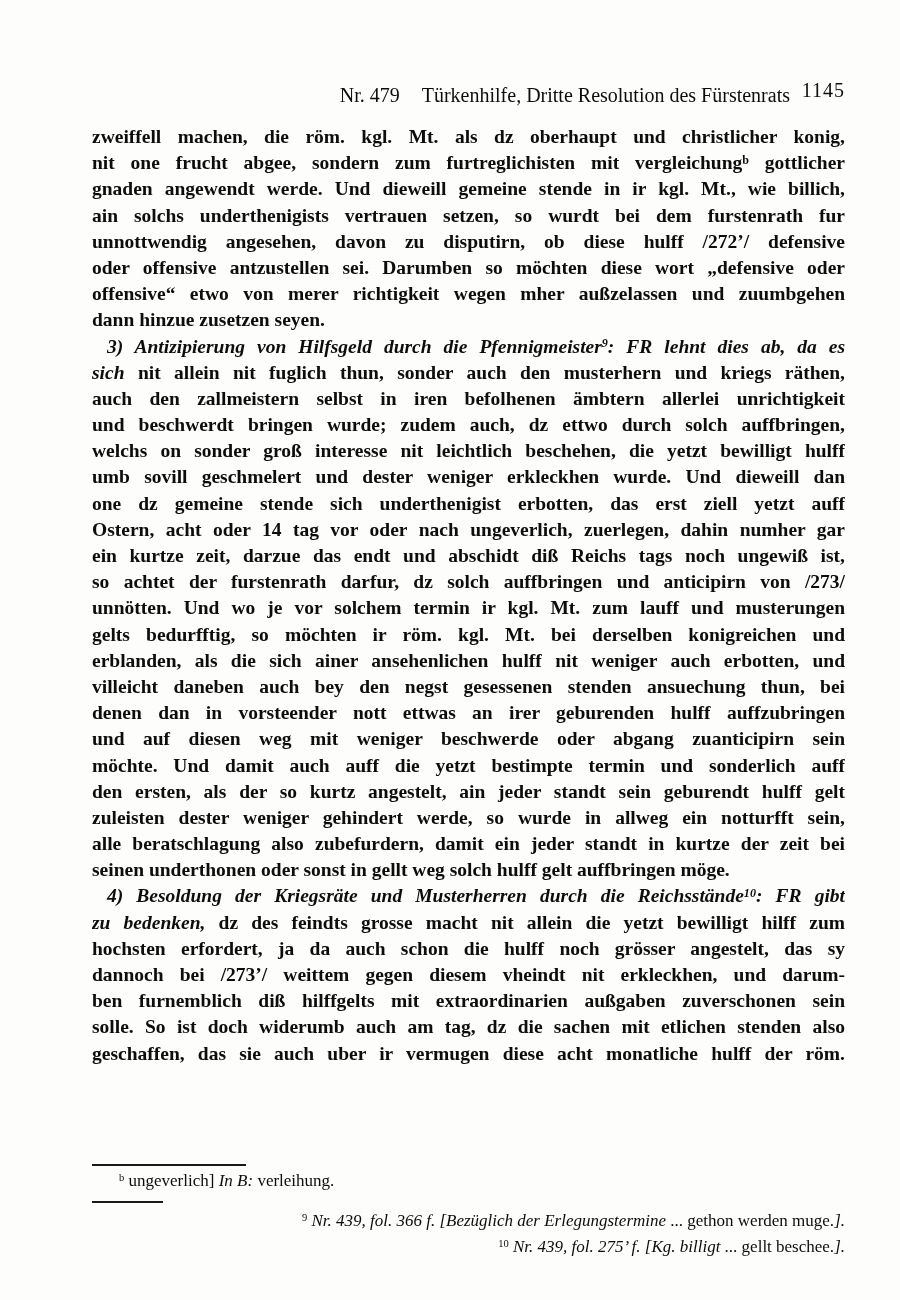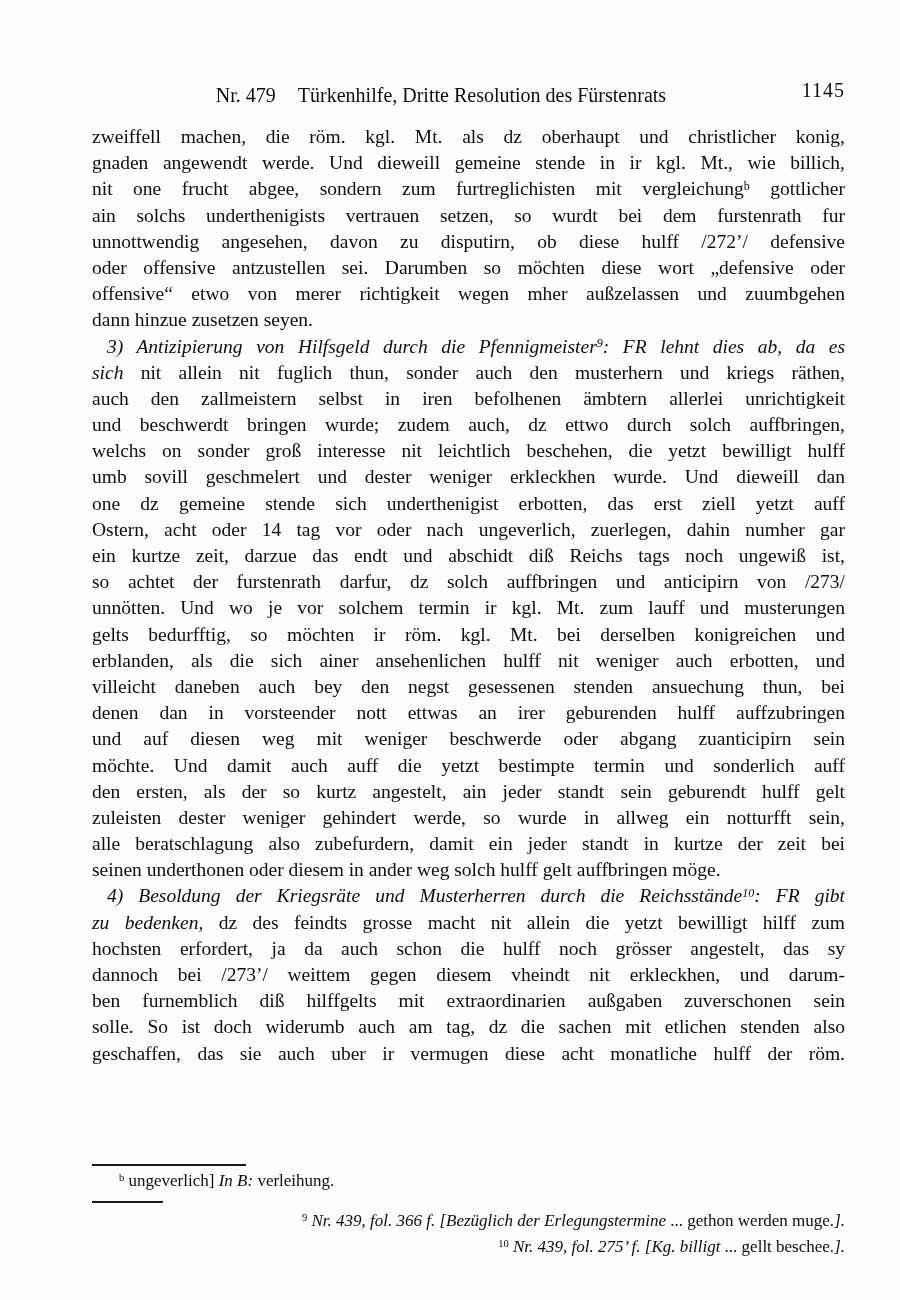--- a/index.html
+++ b/index.html
@@ -5,24 +5,24 @@
   html,body{margin:0;padding:0;background:#e8e8e8;}
   .page{
     position:relative;
     width:900px;height:1300px;
     background:#fdfdfb;
     color:#0d0d0d;
     font-family:"Liberation Serif","DejaVu Serif",serif;
     overflow:hidden;
   }
   .header{position:absolute;left:92px;top:84px;width:753px;height:26px;}
-  .header-center{position:absolute;left:0;right:55px;text-align:center;font-size:20px;white-space:nowrap;}
+  .header-center{position:absolute;left:0;right:55px;text-align:right;font-size:20px;white-space:nowrap;}
   .doc-number{margin-right:22px;}
   .page-number{position:absolute;right:0;top:-5px;font-size:20px;letter-spacing:1px;}
-  .body-text{position:absolute;left:92px;top:124px;width:753px;}
+  .body-text{position:absolute;left:92px;top:124px;width:753px;font-weight:bold;}
   .line{
     height:26.2px;line-height:26.2px;
     font-size:19.5px;
     text-align:justify;text-align-last:justify;text-justify:inter-word;
     overflow:hidden;white-space:normal;
   }
   .line.end{text-align-last:left;}
   .line.ind{text-indent:15px;}
   .it{font-style:italic;}
   sup{font-size:0.62em;line-height:0;vertical-align:baseline;position:relative;top:-0.45em;}
@@ -40,22 +40,22 @@
 
   <div class="header">
     <div class="header-center">
       <span class="doc-number">Nr. 479</span><span>Türkenhilfe, Dritte Resolution des Fürstenrats</span>
     </div>
     <div class="page-number">1145</div>
   </div>
 
   <div class="body-text">
       <div class="line"><span>zweiffell machen, die röm. kgl. Mt. als dz oberhaupt und christlicher konig,</span></div>
+      <div class="line"><span>nit one frucht abgee, sondern zum furtreglichisten mit vergleichung</span><sup>b</sup><span> gottlicher</span></div>
       <div class="line"><span>gnaden angewendt werde. Und dieweill gemeine stende in ir kgl. Mt., wie billich,</span></div>
-      <div class="line"><span>nit one frucht abgee, sondern zum furtreglichisten mit vergleichung</span><sup>b</sup><span> gottlicher</span></div>
       <div class="line"><span>ain solchs underthenigists vertrauen setzen, so wurdt bei dem furstenrath fur</span></div>
       <div class="line"><span>unnottwendig angesehen, davon zu disputirn, ob diese hulff /272’/ defensive</span></div>
       <div class="line"><span>oder offensive antzustellen sei. Darumben so möchten diese wort „defensive oder</span></div>
       <div class="line"><span>offensive“ etwo von merer richtigkeit wegen mher außzelassen und zuumbgehen</span></div>
       <div class="line end"><span>dann hinzue zusetzen seyen.</span></div>
       <div class="line ind"><span class="it">3) Antizipierung von Hilfsgeld durch die Pfennigmeister</span><sup class="it">9</sup><span class="it">: FR lehnt dies ab, da es</span></div>
       <div class="line"><span class="it">sich</span><span> nit allein nit fuglich thun, sonder auch den musterhern und kriegs räthen,</span></div>
       <div class="line"><span>auch den zallmeistern selbst in iren befolhenen ämbtern allerlei unrichtigkeit</span></div>
       <div class="line"><span>und beschwerdt bringen wurde; zudem auch, dz ettwo durch solch auffbringen,</span></div>
       <div class="line"><span>welchs on sonder groß interesse nit leichtlich beschehen, die yetzt bewilligt hulff</span></div>
@@ -67,21 +67,21 @@
       <div class="line"><span>unnötten. Und wo je vor solchem termin ir kgl. Mt. zum lauff und musterungen</span></div>
       <div class="line"><span>gelts bedurfftig, so möchten ir röm. kgl. Mt. bei derselben konigreichen und</span></div>
       <div class="line"><span>erblanden, als die sich ainer ansehenlichen hulff nit weniger auch erbotten, und</span></div>
       <div class="line"><span>villeicht daneben auch bey den negst gesessenen stenden ansuechung thun, bei</span></div>
       <div class="line"><span>denen dan in vorsteender nott ettwas an irer geburenden hulff auffzubringen</span></div>
       <div class="line"><span>und auf diesen weg mit weniger beschwerde oder abgang zuanticipirn sein</span></div>
       <div class="line"><span>möchte. Und damit auch auff die yetzt bestimpte termin und sonderlich auff</span></div>
       <div class="line"><span>den ersten, als der so kurtz angestelt, ain jeder standt sein geburendt hulff gelt</span></div>
       <div class="line"><span>zuleisten dester weniger gehindert werde, so wurde in allweg ein notturfft sein,</span></div>
       <div class="line"><span>alle beratschlagung also zubefurdern, damit ein jeder standt in kurtze der zeit bei</span></div>
-      <div class="line end"><span>seinen underthonen oder diesem in ander weg solch hulff gelt auffbringen möge.</span></div>
+      <div class="line end"><span>seinen underthonen oder sonst in gellt weg solch hulff gelt auffbringen möge.</span></div>
       <div class="line ind"><span class="it">4) Besoldung der Kriegsräte und Musterherren durch die Reichsstände</span><sup class="it">10</sup><span class="it">: FR gibt</span></div>
       <div class="line"><span class="it">zu bedenken,</span><span> dz des feindts grosse macht nit allein die yetzt bewilligt hilff zum</span></div>
       <div class="line"><span>hochsten erfordert, ja da auch schon die hulff noch grösser angestelt, das sy</span></div>
       <div class="line"><span>dannoch bei /273’/ weittem gegen diesem vheindt nit erkleckhen, und darum-</span></div>
       <div class="line"><span>ben furnemblich diß hilffgelts mit extraordinarien außgaben zuverschonen sein</span></div>
       <div class="line"><span>solle. So ist doch widerumb auch am tag, dz die sachen mit etlichen stenden also</span></div>
       <div class="line"><span>geschaffen, das sie auch uber ir vermugen diese acht monatliche hulff der röm.</span></div>
     </div>
 
   <div class="rule rule-variants"></div>

